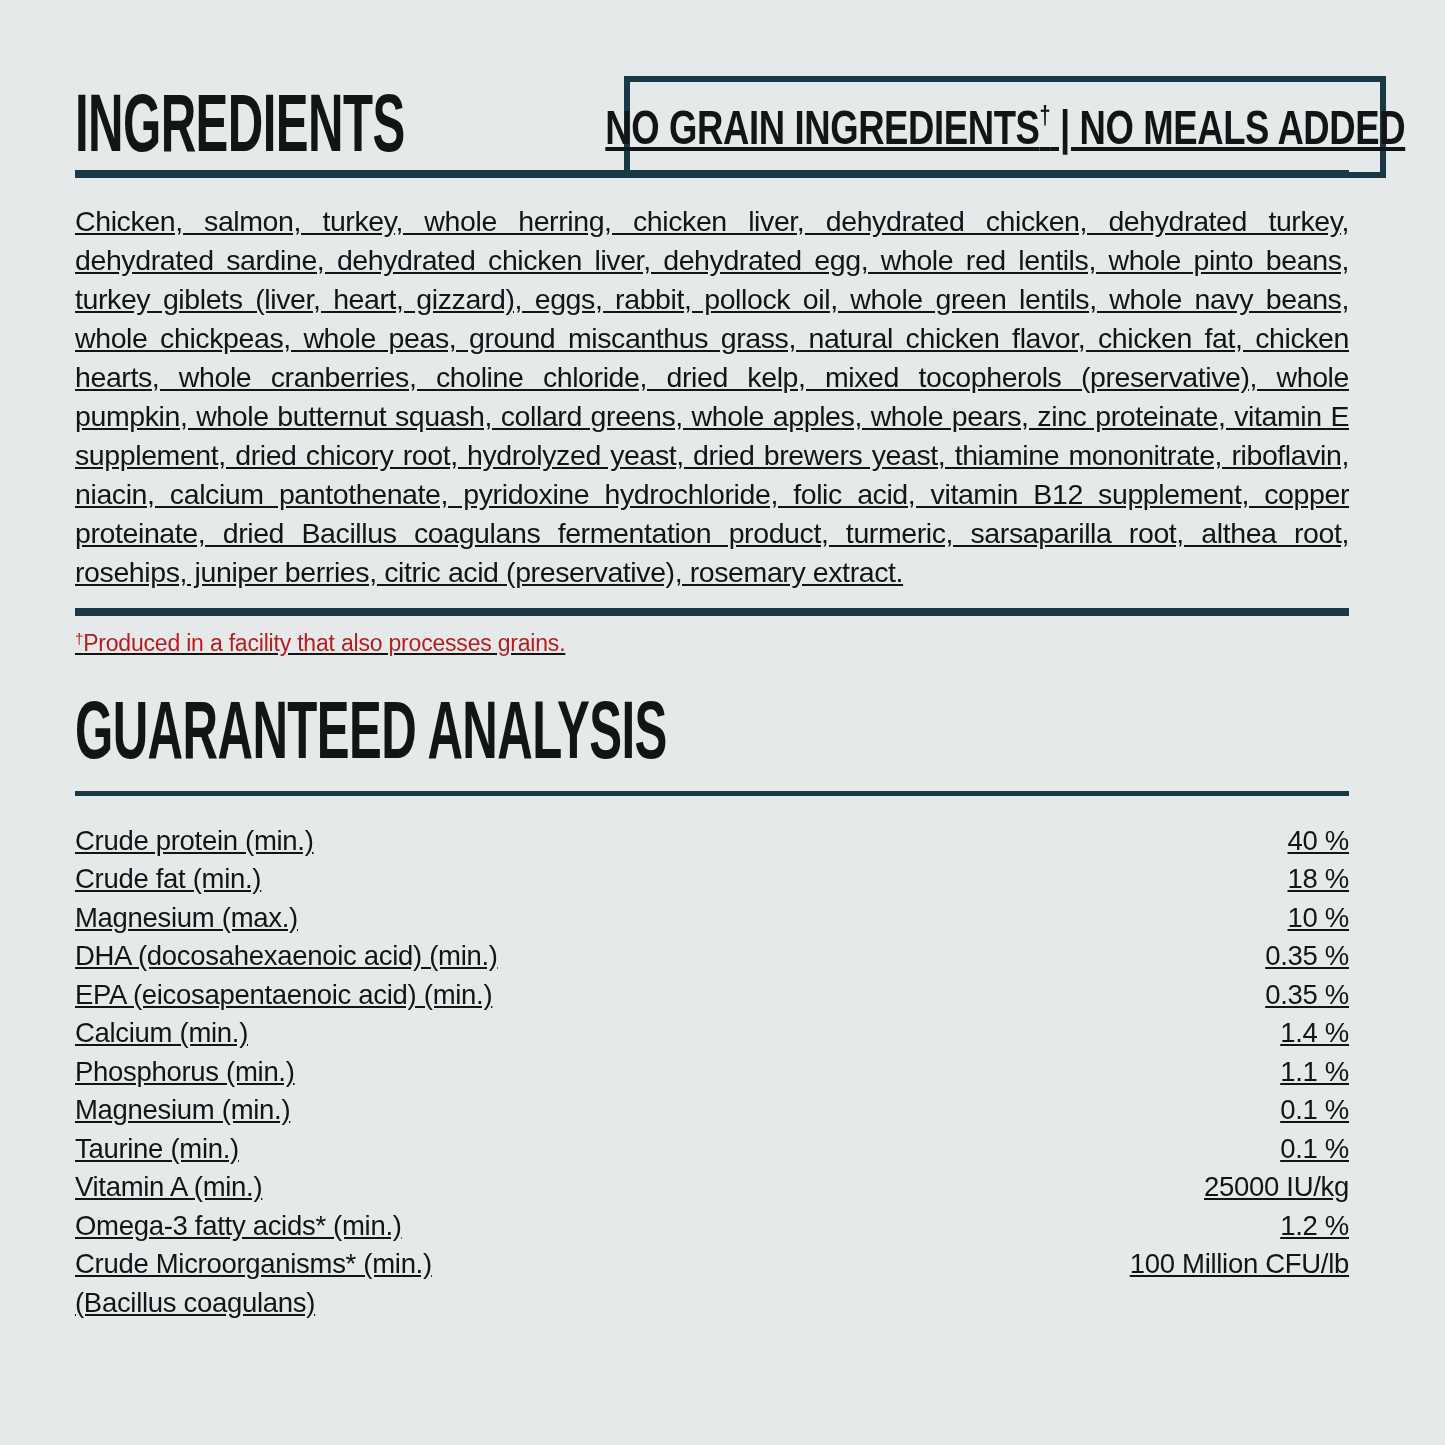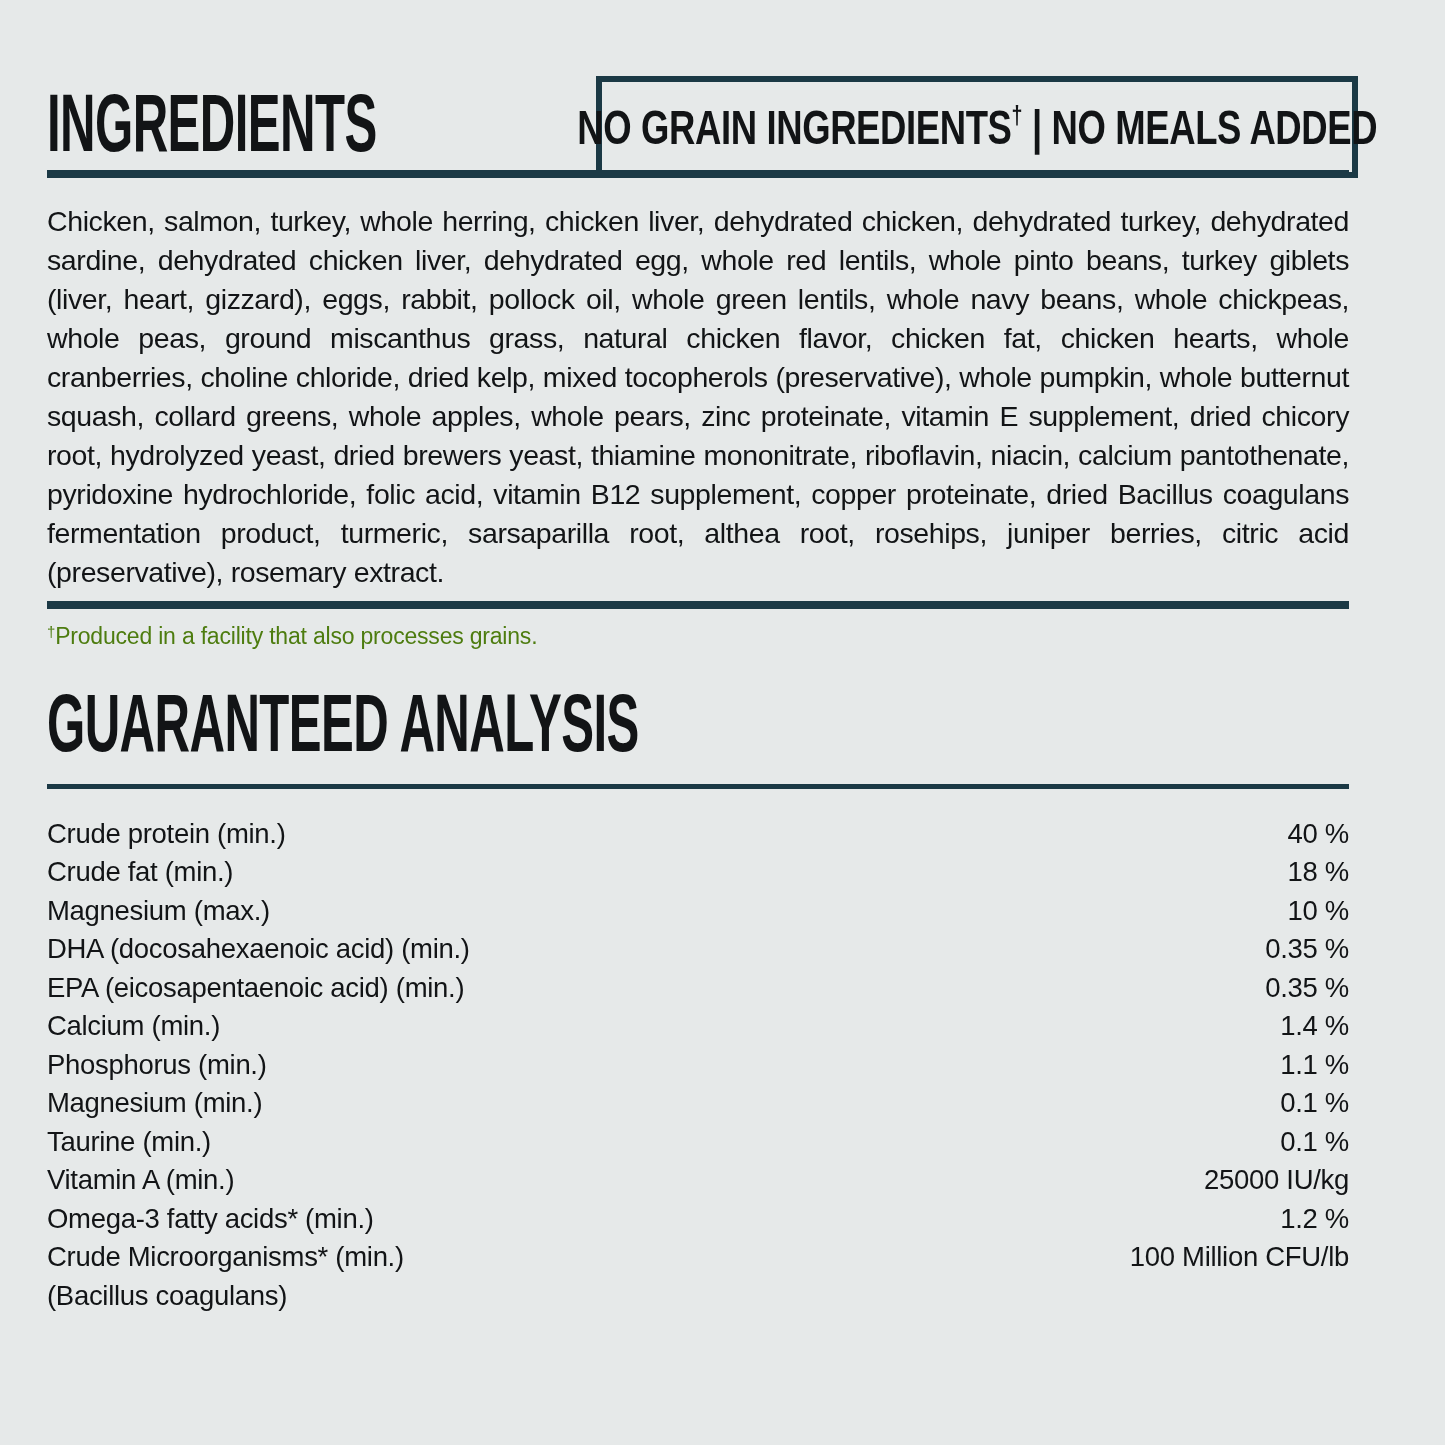--- a/index.html
+++ b/index.html
@@ -11,21 +11,22 @@
     height: 1445px;
     background: #e6e9e9;
     font-family: "Liberation Sans", sans-serif;
     color: #121416;
     overflow: hidden;
   }
   .page {
     box-sizing: border-box;
     width: 1424px;
     height: 1445px;
-    padding: 52px 75px 40px 47px;
+    padding: 52px 75px 40px 75px;
+    text-decoration: underline;
   }
 
   
   .ing-header {
     display: flex;
     justify-content: space-between;
     align-items: flex-end;
     min-height: 118px;
   }
   .big-title {
@@ -70,32 +71,32 @@
   
   .rule {
     background: #1b3945;
     width: 100%;
   }
   .rule.thick { height: 8px; }
   .rule.thin  { height: 5px; }
 
   
   .ingredients-body {
-    margin: 24px 0 9px 0;
+    margin: 24px 0 16px 0;
     font-size: 28.5px;
     line-height: 39px;
     letter-spacing: -0.4px;
     text-align: justify;
   }
 
   
   .footnote {
     margin: 14px 0 0 0;
     font-size: 23px;
-    color: #4d7c0f;
+    color: #b91c1c;
     letter-spacing: -0.2px;
   }
   .footnote sup {
     font-size: 15px;
     vertical-align: 7px;
   }
 
   
   .ga-title {
     margin: 34px 0 0 0;

